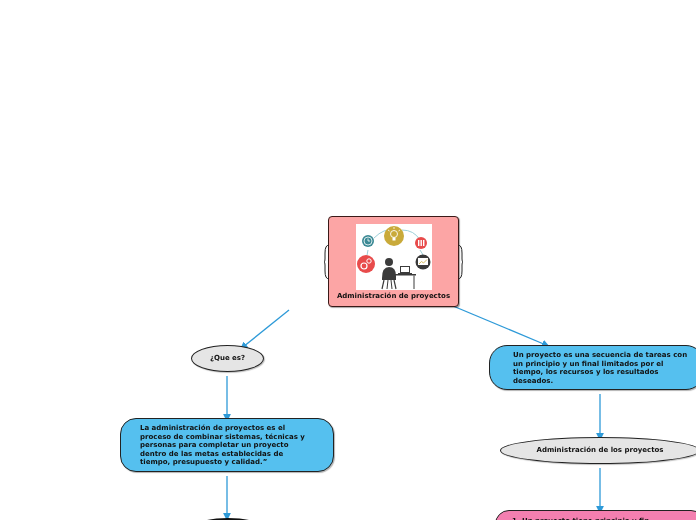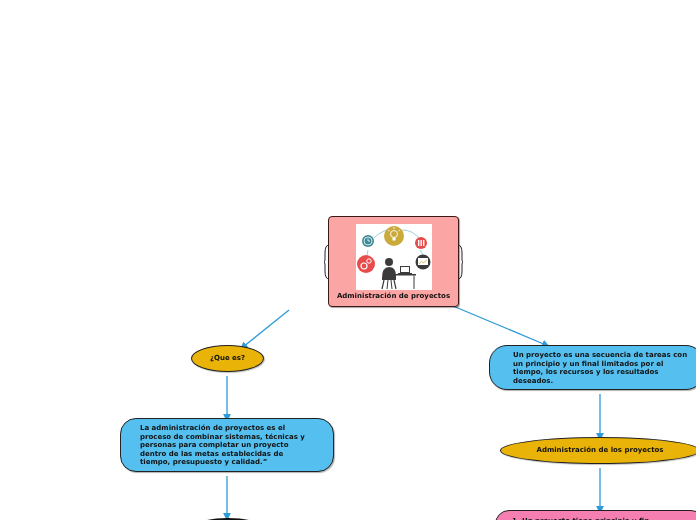--- a/index.html
+++ b/index.html
@@ -55,21 +55,21 @@
       background: #ffffff;
     }
     .central .title {
       position: absolute;
       left: 0; right: 0; top: 75px;
       text-align: center;
       font-size: 7px;
     }
     
     .ellipse {
-      background: #eab308;
+      background: #e5e5e5;
       border: 1px solid #222;
       border-radius: 50%;
       display: flex; align-items: center; justify-content: center;
       text-align: center;
       box-shadow: 1px 1px 1px rgba(0,0,0,0.25);
     }
     .que-es {
       left: 191px; top: 345px;
       width: 73px; height: 27px;
     }

